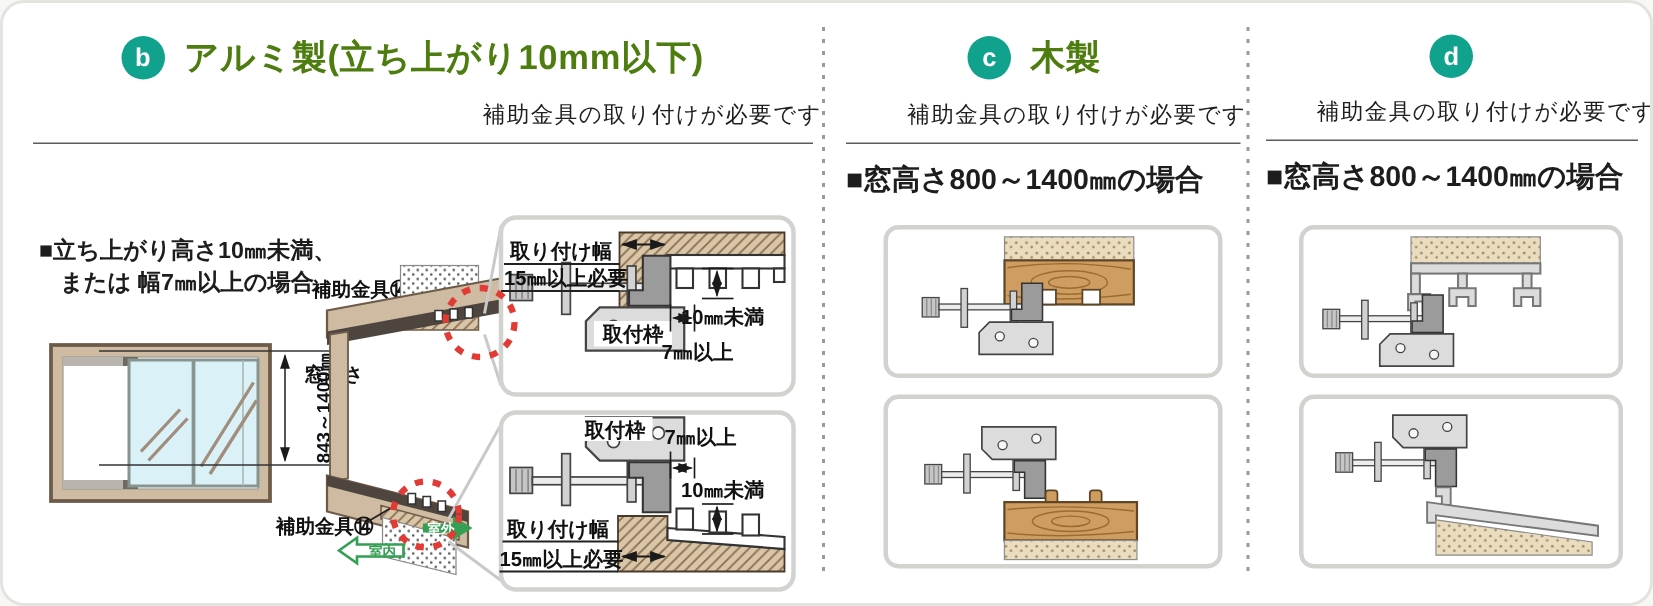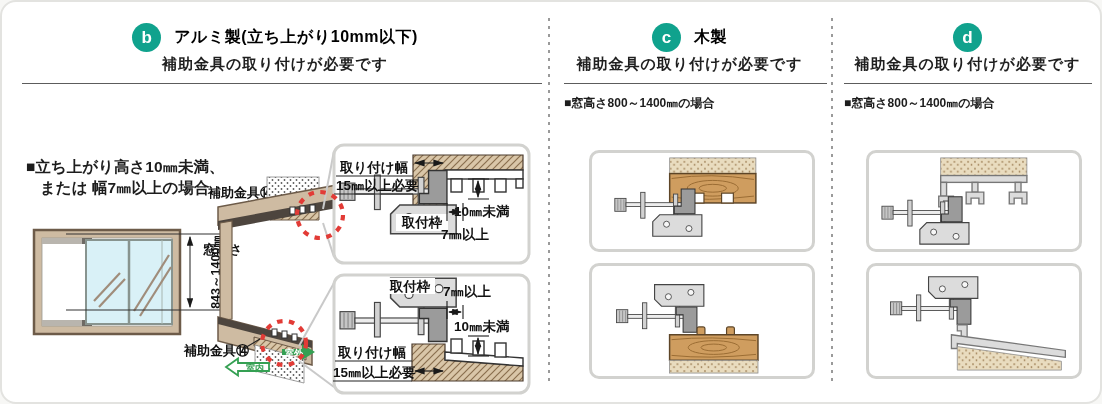--- a/index.html
+++ b/index.html
@@ -6,27 +6,27 @@
   .page{position:relative;width:1102px;height:404px;background:#ffffff;border:2px solid #e3e3e0;border-radius:16px;overflow:hidden;box-sizing:border-box;}
   .col{position:absolute;top:0;bottom:0;}
   .col-b{left:0;width:546px;}
   .col-c{left:546px;width:283px;}
   .col-d{left:829px;width:273px;}
   .v-divider{position:absolute;top:16px;bottom:16px;width:2px;
     background-image:repeating-linear-gradient(to bottom,#9a9a9a 0 3px,transparent 3px 8px);}
   .hdr{display:flex;justify-content:center;align-items:center;gap:13px;margin-top:21px;}
   .badge{display:inline-block;width:29px;height:29px;border-radius:50%;background:#10a28d;color:#fff;
     font-weight:bold;font-size:17px;line-height:29px;text-align:center;flex:0 0 auto;}
-  h2.ttl{margin:0;font-size:16px;font-weight:bold;color:#000000;letter-spacing:.5px;white-space:nowrap;}
-  .sub{margin:3px 0 0 0;text-align:center;font-size:15px;color:#1f1f1f;letter-spacing:1px;font-weight:bold;}
+  h2.ttl{margin:0;font-size:23px;font-weight:bold;color:#4d7c0f;letter-spacing:.5px;white-space:nowrap;}
+  .sub{margin:13px 0 0 0;text-align:right;font-size:15px;color:#1f1f1f;letter-spacing:1px;}
   .rule{border-top:1.5px solid #5c5c5c;height:0;margin-top:9px;}
   .col-b .rule{margin-left:20px;margin-right:6px;}
   .col-c .rule{margin-left:16px;margin-right:4px;}
   .col-d .rule{margin-left:13px;margin-right:12px;}
-  .case{margin:11px 0 0 0;font-size:12px;font-weight:bold;color:#1d1d1d;white-space:nowrap;}
+  .case{margin:11px 0 0 0;font-size:19px;font-weight:bold;color:#1d1d1d;white-space:nowrap;}
   .col-c .case{margin-left:16px;}
   .col-d .case{margin-left:13px;}
   .b-canvas{position:absolute;left:20px;top:113px;width:525px;height:288px;}
   .panel{position:absolute;border:3px solid #d2d2cf;border-radius:10px;background:#fff;box-sizing:border-box;}
   .panel svg{display:block;width:100%;height:100%;}
   .c-top{left:41px;top:148px;width:226px;height:102px;}
   .c-bot{left:41px;top:261px;width:226px;height:116px;}
   .d-top{left:35px;top:148px;width:216px;height:102px;}
   .d-bot{left:35px;top:261px;width:216px;height:116px;}
   svg text{font-family:"Liberation Sans","DejaVu Sans",sans-serif;}

